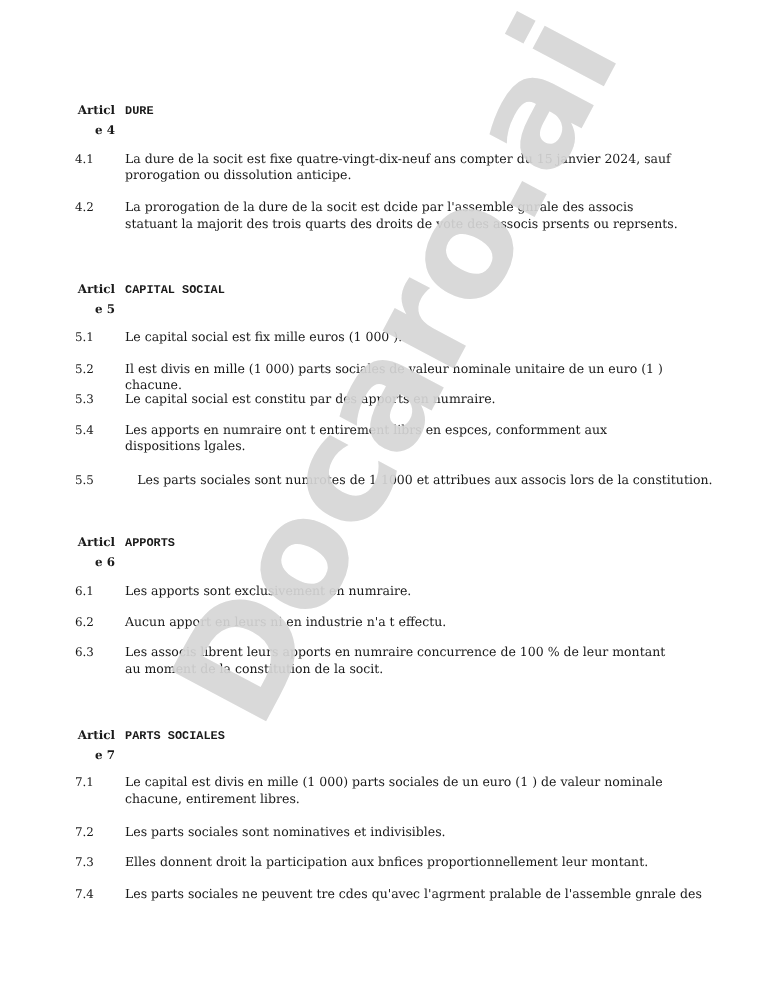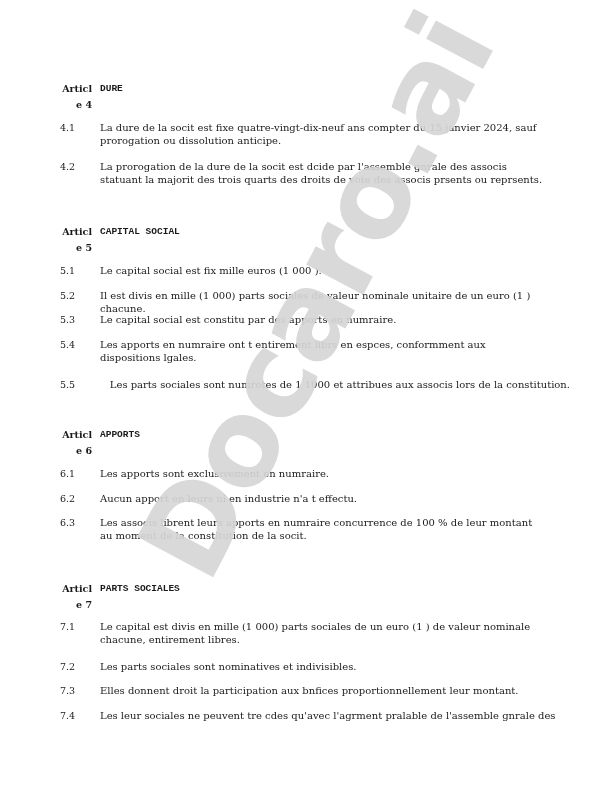--- a/index.html
+++ b/index.html
@@ -119,19 +119,19 @@
     <div class="clause" style="top:660px;">
       <div class="clause-num">7.2</div>
       <div class="clause-text">Les parts sociales sont nominatives et indivisibles.</div>
     </div>
     <div class="clause" style="top:684px;">
       <div class="clause-num">7.3</div>
       <div class="clause-text">Elles donnent droit  la participation aux bnfices proportionnellement  leur montant.</div>
     </div>
     <div class="clause" style="top:709px;">
       <div class="clause-num">7.4</div>
-      <div class="clause-text" style="width:470px; white-space:nowrap;">Les leur sociales ne peuvent tre cdes qu'avec l'agrment pralable de l'assemble gnrale des</div>
+      <div class="clause-text" style="width:470px; white-space:nowrap;">Les parts sociales ne peuvent tre cdes qu'avec l'agrment pralable de l'assemble gnrale des</div>
     </div>
 
   </div>
 
   <div class="watermark">Docaro.ai</div>
 </div>
 
 </body></html>

